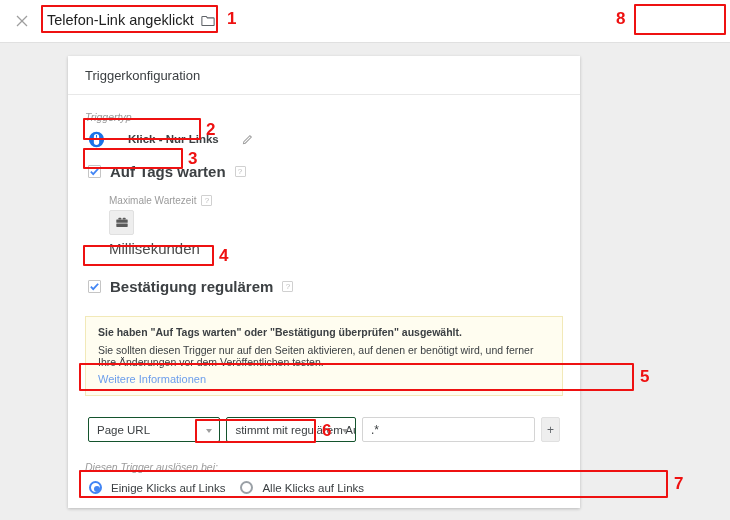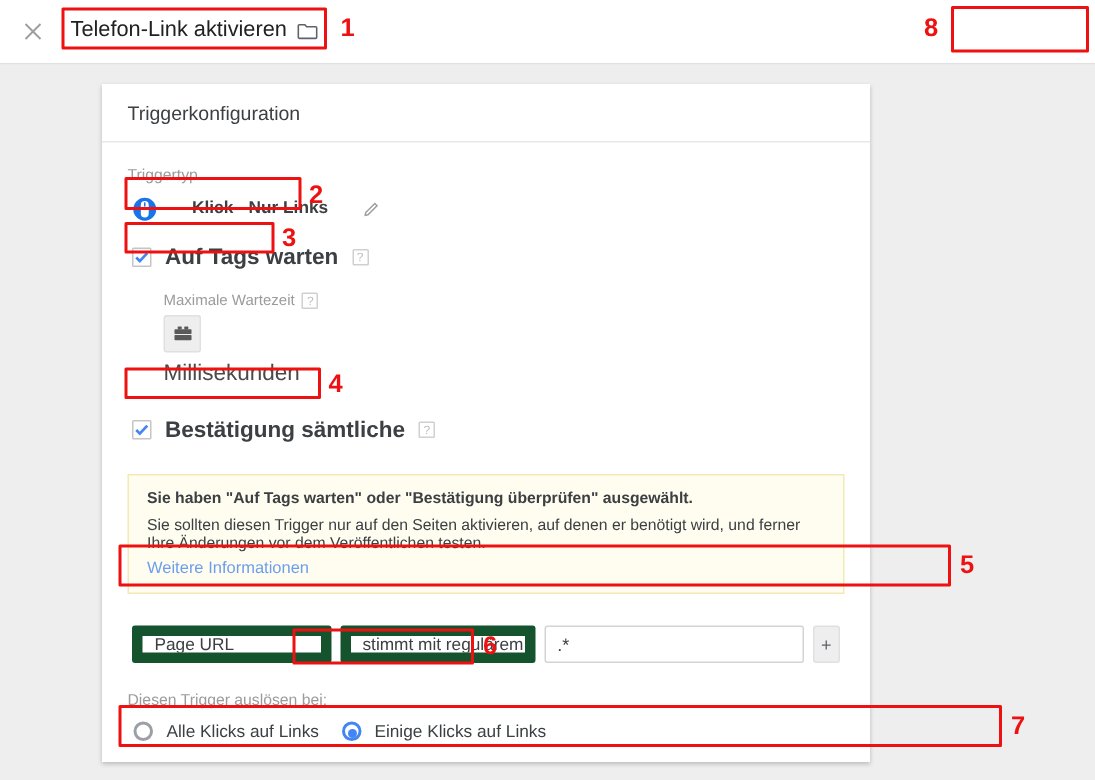--- a/index.html
+++ b/index.html
@@ -102,20 +102,21 @@
     font-size: 13px;
     color: #3c4043;
   }
   .card-body { padding: 16px 17px 0 17px; position: relative; }
 
   .field-label {
     color: #9b9b9b;
     font-size: 10.5px;
     margin-bottom: 4px;
     font-family: "Liberation Sans", sans-serif;
+    font-style: italic;
   }
 
   
   .trigger-type {
     display: inline-flex;
     align-items: center;
     gap: 23px;
     height: 22px;
     padding: 1px 6px 1px 3px;
   }
@@ -192,21 +193,21 @@
   }
   .warn-title { font-size: 10.5px; font-weight: bold; color: #3c4043; margin-bottom: 6px; }
   .warn-text { font-size: 10.5px; color: #3c4043; margin-bottom: 5px; }
   .warn-link { font-size: 11px; color: #6d9eeb; cursor: pointer; }
 
   
   .cond-section { margin-top: 18px; }
   .cond-row { display: flex; align-items: center; gap: 6px; padding: 3px; }
   .sel {
     height: 25px;
-    border: 7px solid #14532d;
+    border: 1px solid #14532d;
     border-radius: 2px;
     background: #fff;
     font-size: 11.5px;
     color: #3c4043;
     padding: 0 18px 0 8px;
     display: flex;
     align-items: center;
     position: relative;
     box-sizing: border-box;
     cursor: pointer;
@@ -272,21 +273,21 @@
 
 <div class="topbar">
   <span class="close-icon">
     <svg viewBox="0 0 16 16" width="16" height="16" fill="none" stroke="currentColor" stroke-width="1.3">
       <line x1="3" y1="3" x2="13" y2="13"></line>
       <line x1="13" y1="3" x2="3" y2="13"></line>
     </svg>
   </span>
 
   <div class="title-wrap">
-    <span class="title-text">Telefon-Link aktivieren</span>
+    <span class="title-text">Telefon-Link angeklickt</span>
     <span class="folder-icon">
       <svg viewBox="0 0 16 14" width="14" height="13" fill="none" stroke="currentColor" stroke-width="1.2">
         <path d="M1 3.2 A0.8 0.8 0 0 1 1.8 2.4 H6 L7.3 4 H14.2 A0.8 0.8 0 0 1 15 4.8 V12 A0.8 0.8 0 0 1 14.2 12.8 H1.8 A0.8 0.8 0 0 1 1 12 Z"></path>
       </svg>
     </span>
   </div>
 
 </div>
 
 <div class="ann-box" style="left:41px; top:5px; width:177px; height:28px;"></div>
@@ -353,21 +354,21 @@
     </div>
 
     
     <div style="margin-top:17px;">
       <div class="check-row">
         <span class="cbox">
           <svg viewBox="0 0 12 12" fill="none" stroke="currentColor" stroke-width="2">
             <path d="M2 6.2 L4.6 8.8 L10 3"></path>
           </svg>
         </span>
-        <span class="check-label">Bestätigung sämtliche</span>
+        <span class="check-label">Bestätigung regulärem</span>
         <span class="help-icon">?</span>
       </div>
     </div>
 
     
     <div class="warn">
       <div class="warn-title">Sie haben "Auf Tags warten" oder "Bestätigung überprüfen" ausgewählt.</div>
       <div class="warn-text">Sie sollten diesen Trigger nur auf den Seiten aktivieren, auf denen er benötigt wird, und ferner Ihre Änderungen vor dem Veröffentlichen testen.</div>
       <div class="warn-link">Weitere Informationen</div>
     </div>
@@ -380,27 +381,27 @@
         <input class="txt-input val-input val-a" type="text" value=".*" style="">
         <span class="mini-btn">+</span>
       </div>
     </div>
 
     
     <div class="radio-section">
       <div class="field-label">Diesen Trigger auslösen bei:</div>
       <div class="radio-line">
         <div class="radio-item">
+          <span class="radio on"></span>
+          <span class="radio-label">Einige Klicks auf Links</span>
+        </div>
+        <div class="radio-item">
           <span class="radio"></span>
           <span class="radio-label">Alle Klicks auf Links</span>
         </div>
-        <div class="radio-item">
-          <span class="radio on"></span>
-          <span class="radio-label">Einige Klicks auf Links</span>
-        </div>
       </div>
     </div>
 
     
     
 
   </div>
 </div>
 
 <div class="ann-box" style="left:83px; top:118px; width:118px; height:22px;"></div>

